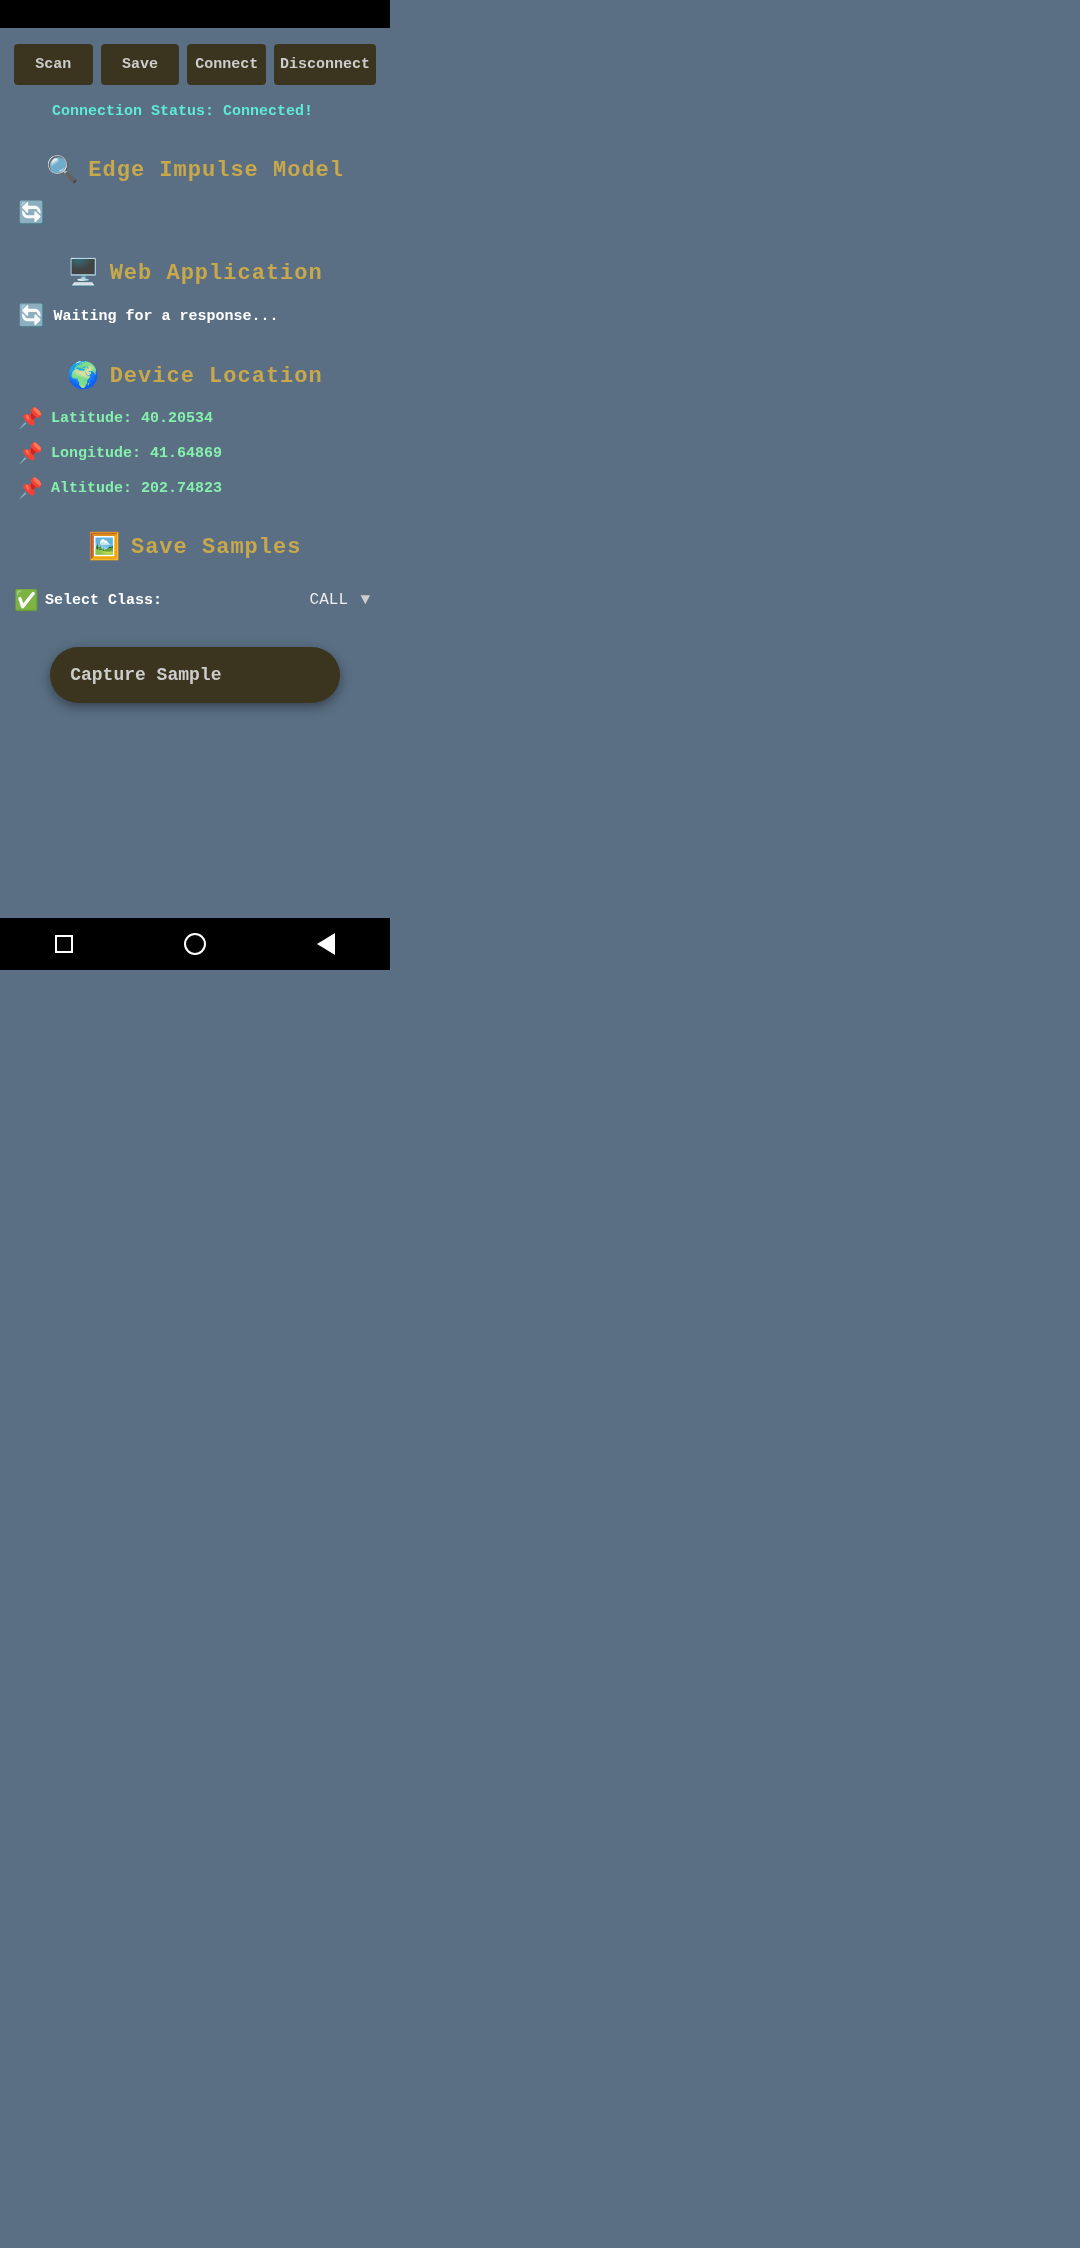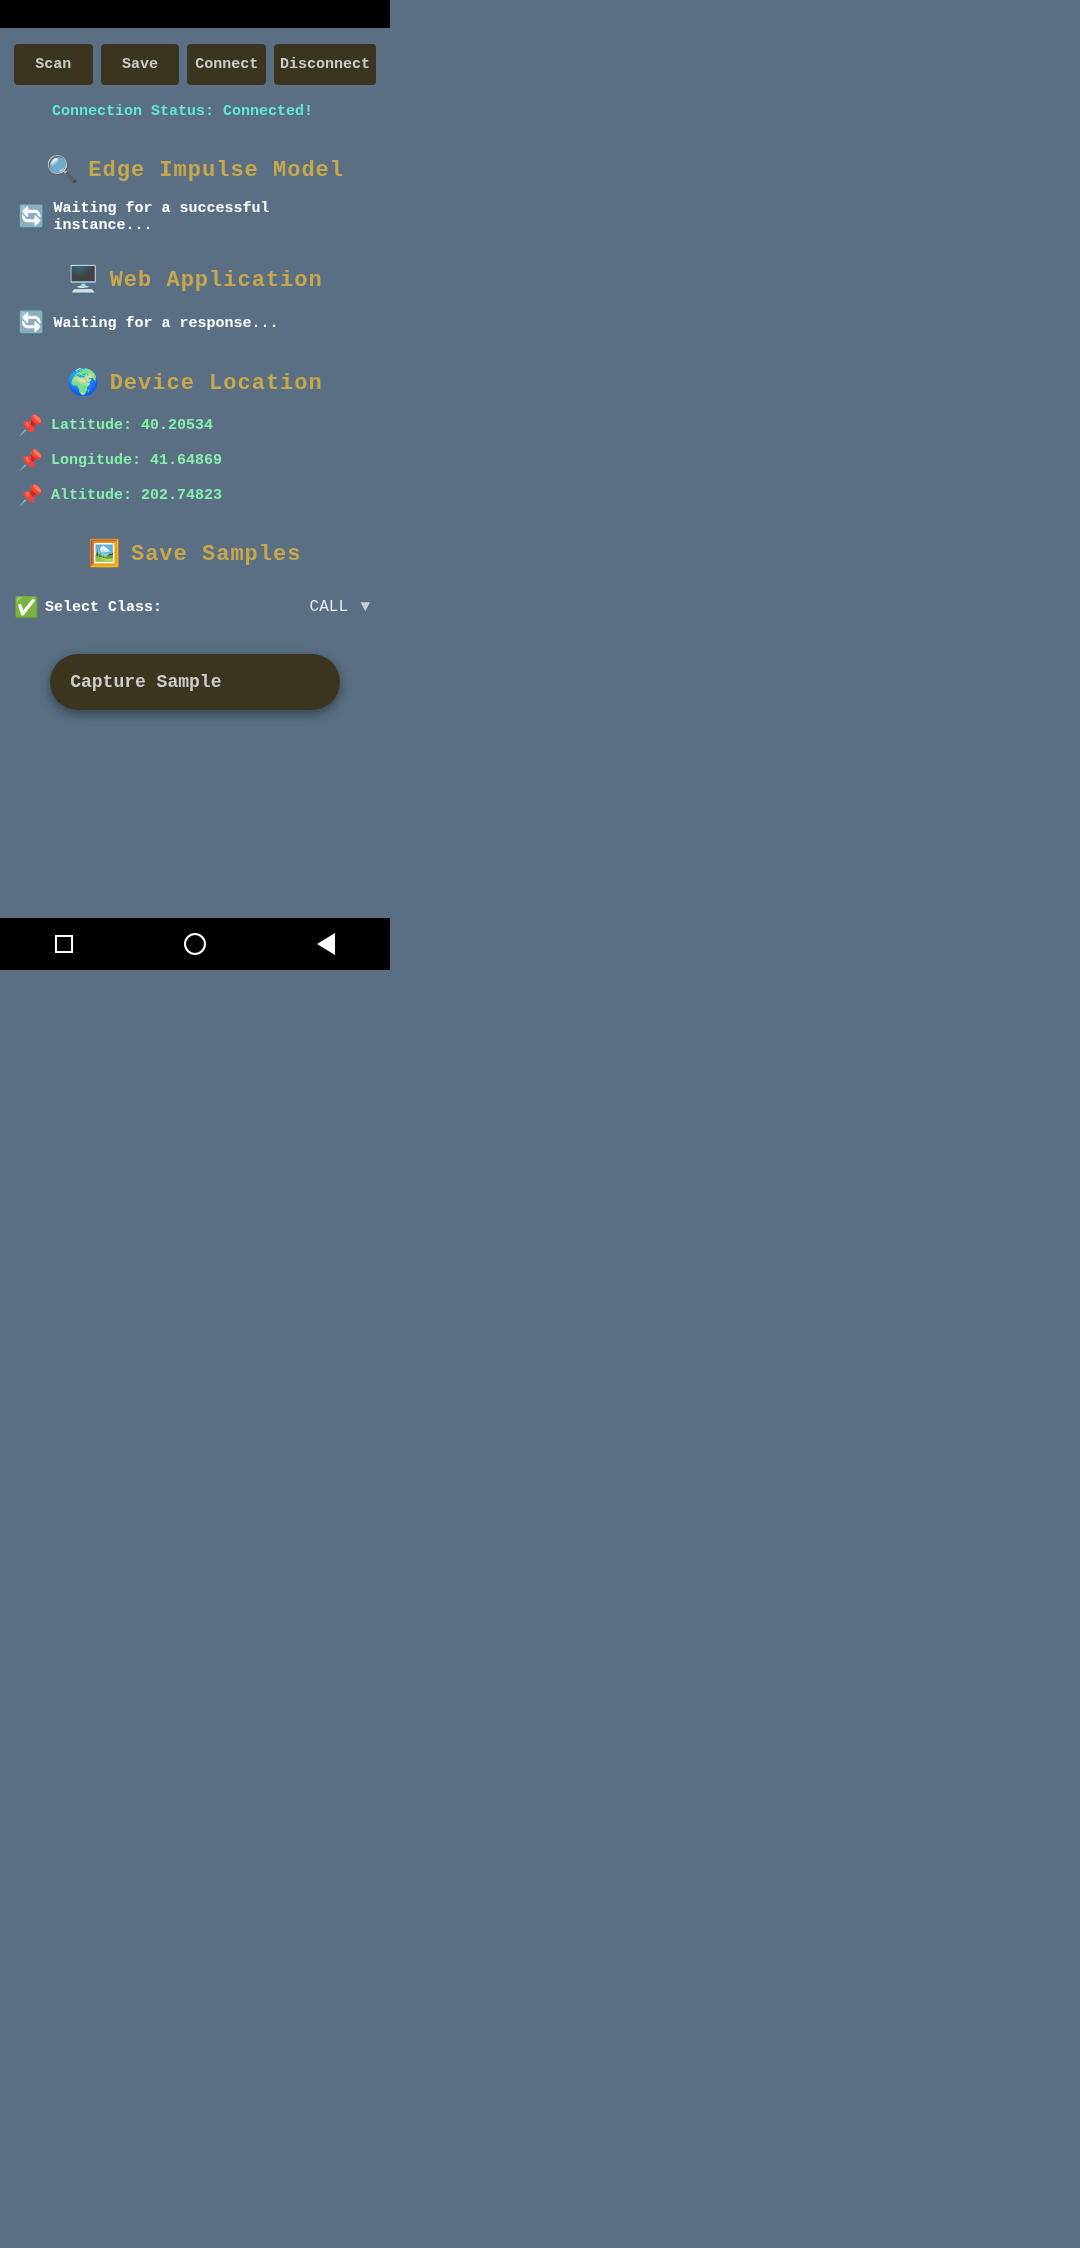--- a/index.html
+++ b/index.html
@@ -256,21 +256,20 @@
 
   <div class="connection-status">Connection Status: Connected!</div>
 
   <div class="section-header">
     <span class="section-icon">🔍</span>
     <span class="section-title">Edge Impulse Model</span>
   </div>
 
   <div class="status-row">
     <span class="status-icon">🔄</span>
-    <span class="status-text">Waiting for a successful instance...</span>
   </div>
 
   <div class="section-header">
     <span class="section-icon">🖥️</span>
     <span class="section-title">Web Application</span>
   </div>
 
   <div class="status-row">
     <span class="status-icon">🔄</span>
     <span class="status-text">Waiting for a response...</span>

